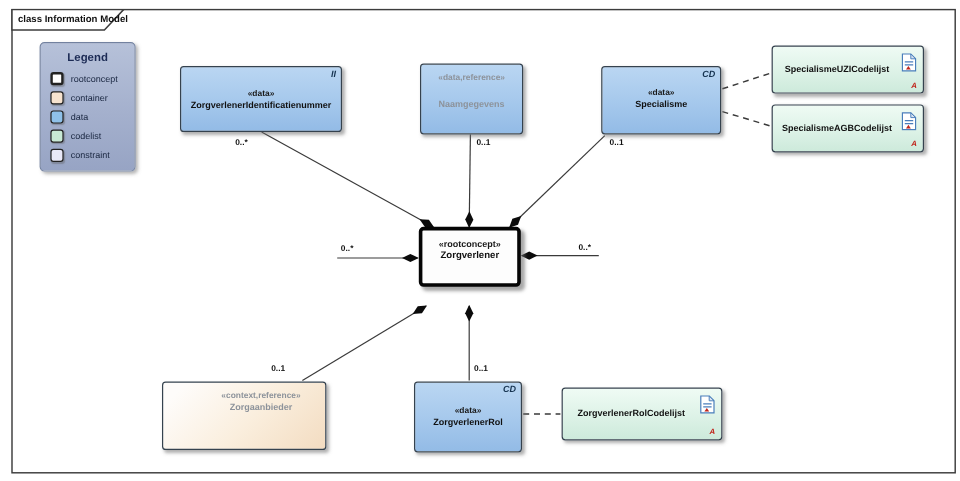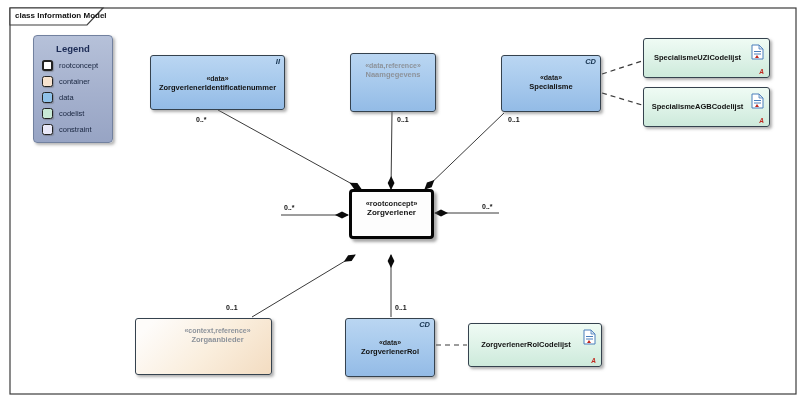--- a/index.html
+++ b/index.html
@@ -119,21 +119,21 @@
       <span class="legend-label">constraint</span>
     </div>
   </div>
 
   <div class="node blue" style="left:150px;top:55px;width:135px;height:55px;padding-top:18px;">
     <span class="corner">II</span>
     <span class="stereo">«data»</span>
     <span class="name">ZorgverlenerIdentificatienummer</span>
   </div>
 
-  <div class="node blue gray" style="left:350px;top:53px;width:86px;height:59px;">
+  <div class="node blue gray" style="left:350px;top:53px;width:86px;height:59px;gap:12px;">
     <span class="stereo">«data,reference»</span>
     <span class="name">Naamgegevens</span>
   </div>
 
   <div class="node blue" style="left:501px;top:55px;width:100px;height:57px;padding-top:17px;">
     <span class="corner">CD</span>
     <span class="stereo">«data»</span>
     <span class="name">Specialisme</span>
   </div>
 

